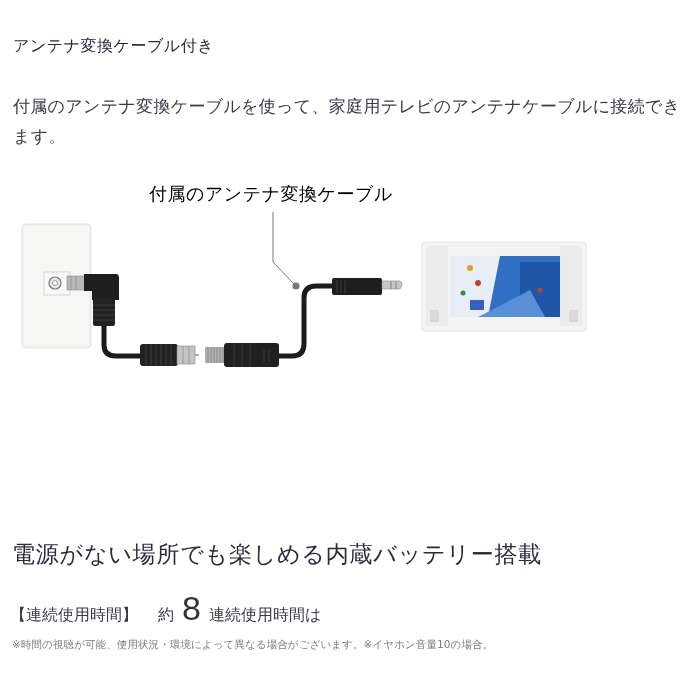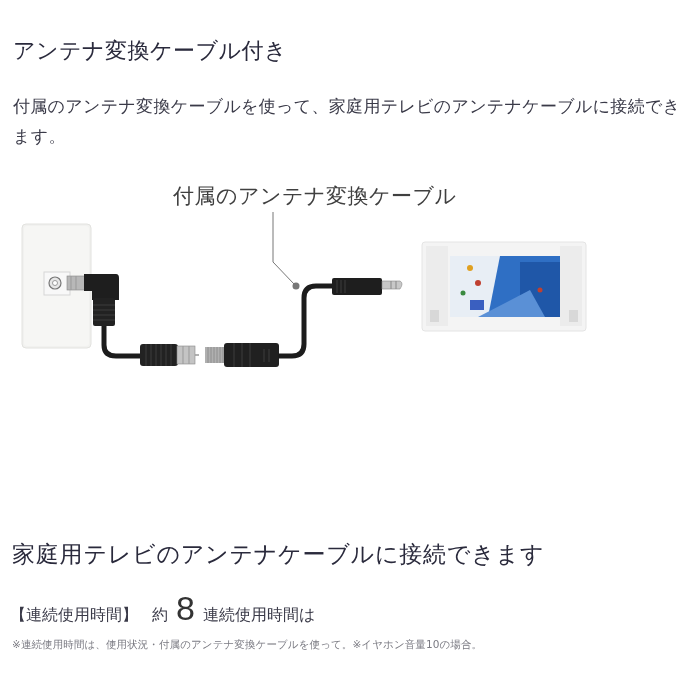--- a/index.html
+++ b/index.html
@@ -1,25 +1,25 @@
 <!DOCTYPE html>
 <html><head>
 <meta charset="utf-8">
 <style>
   html, body { margin:0; padding:0; background:#ffffff; }
   body { width:700px; height:700px; position:relative; overflow:hidden;
          font-family:"DejaVu Sans","Liberation Sans",sans-serif; color:#2b2b3a; }
   .abs { position:absolute; }
-  .h1 { left:13px; top:36px; font-size:22px; font-weight:300; letter-spacing:0.5px; color:#2a2a3c; white-space:nowrap; }
+  .h1 { left:13px; top:36px; font-size:16px; font-weight:300; letter-spacing:0.5px; color:#2a2a3c; white-space:nowrap; }
   .desc { left:13px; top:91px; width:672px; font-size:17px; line-height:30px; color:#3a3a48; letter-spacing:0.3px; }
-  .callout { left:149px; top:182px; font-size:21px; color:#404040; letter-spacing:0.5px; white-space:nowrap;margin-left:24px; }
+  .callout { left:149px; top:182px; font-size:18px; color:#000000; letter-spacing:0.5px; white-space:nowrap; }
   .h2 { left:12px; top:539px; font-size:23px; color:#2a2a3c; letter-spacing:0.8px; white-space:nowrap; }
   .spec { left:10px; top:595px; font-size:16px; color:#3a3a48; white-space:nowrap; display:flex; align-items:baseline; }
   .spec .big { font-size:34px; line-height:26px; margin:0 8px; color:#333; font-family:"Liberation Sans","DejaVu Sans",sans-serif; }
-  .spec .bracket { margin-right:14px; }
+  .spec .bracket { margin-right:20px; }
   .note { left:12px; top:638px; font-size:10.5px; color:#7a7a82; white-space:nowrap; letter-spacing:0.1px; }
 </style>
 </head>
 <body>
 
 <div class="abs h1">アンテナ変換ケーブル付き</div>
 <div class="abs desc">付属のアンテナ変換ケーブルを使って、家庭用テレビのアンテナケーブルに接続できます。</div>
 
 <div class="abs callout">付属のアンテナ変換ケーブル</div>
 
@@ -113,22 +113,22 @@
     <polygon points="520,262 560,262 560,317 520,317" fill="#1f57a8"></polygon>
     <polygon points="478,317 530,290 545,317" fill="#5a90d6"></polygon>
     <rect x="470" y="300" width="14" height="10" fill="#3a5fc0"></rect>
     <circle cx="470" cy="268" r="3" fill="#e0a020"></circle>
     <circle cx="478" cy="283" r="3" fill="#c04030"></circle>
     <circle cx="463" cy="293" r="2.5" fill="#3a8a40"></circle>
     <circle cx="540" cy="290" r="2.5" fill="#c04030"></circle>
   </g>
 </svg>
 
-<div class="abs h2">家庭用テレビのアンテナケーブルに接続できます</div>
+<div class="abs h2">電源がない場所でも楽しめる内蔵バッテリー搭載</div>
 
 <div class="abs spec">
   <span class="bracket">【連続使用時間】</span>
   <span>約</span>
   <span class="big">8</span>
   <span>連続使用時間は</span>
 </div>
 
-<div class="abs note">※連続使用時間は、使用状況・付属のアンテナ変換ケーブルを使って。※イヤホン音量10の場合。</div>
+<div class="abs note">※時間の視聴が可能、使用状況・環境によって異なる場合がございます。※イヤホン音量10の場合。</div>
 
 </body></html>

